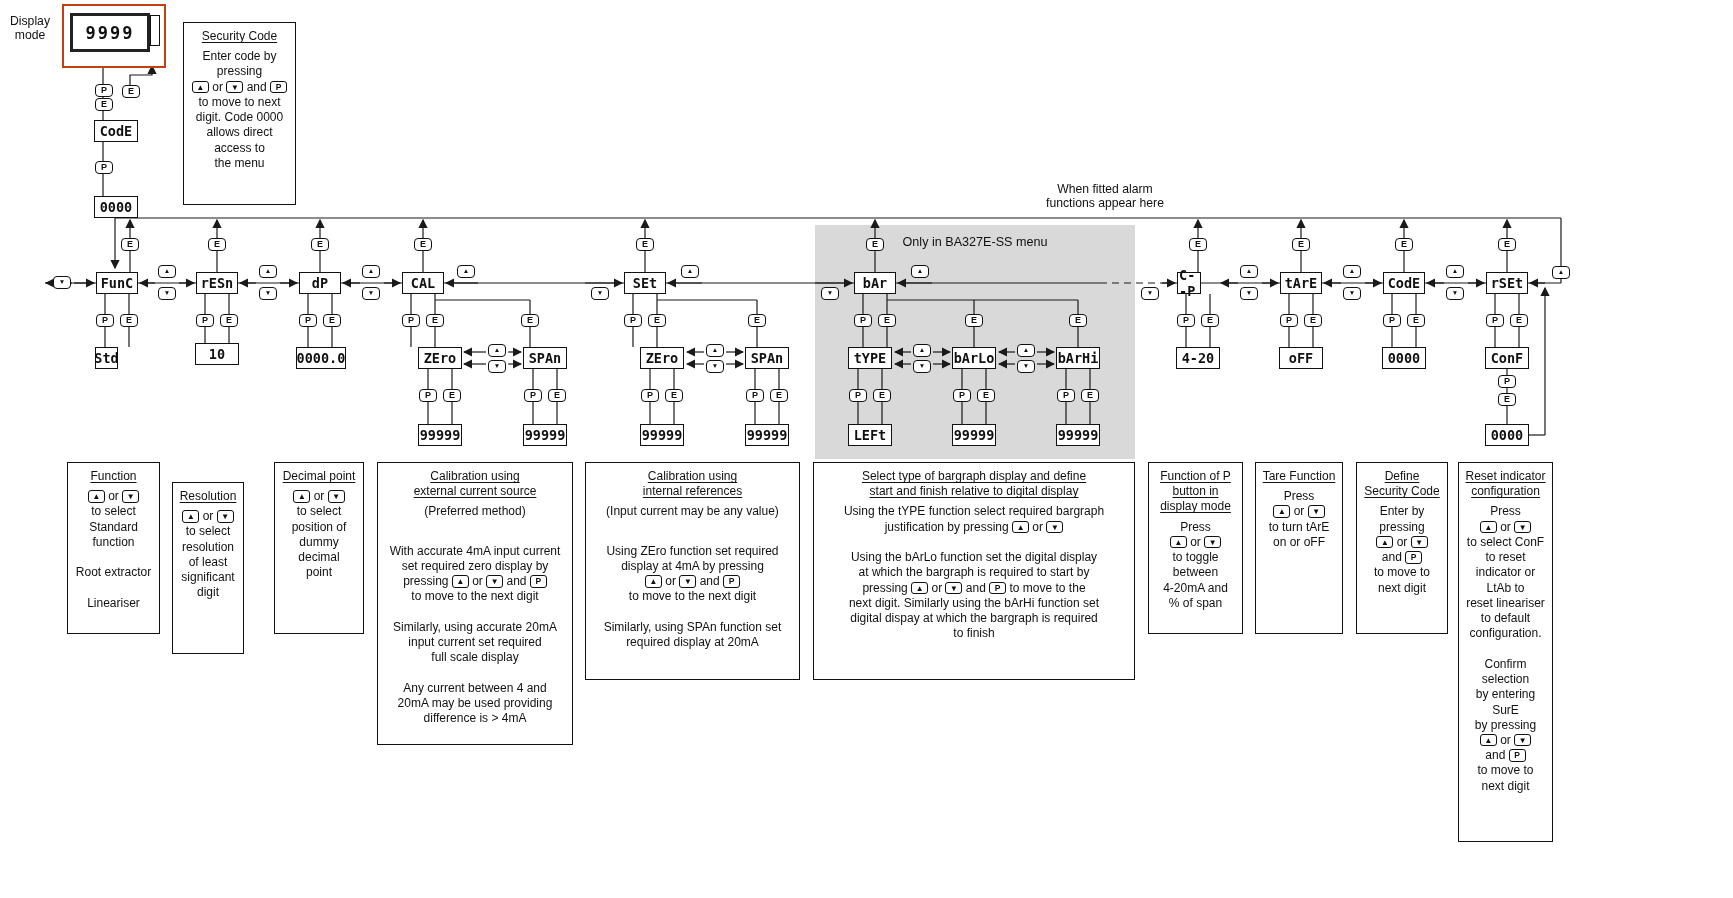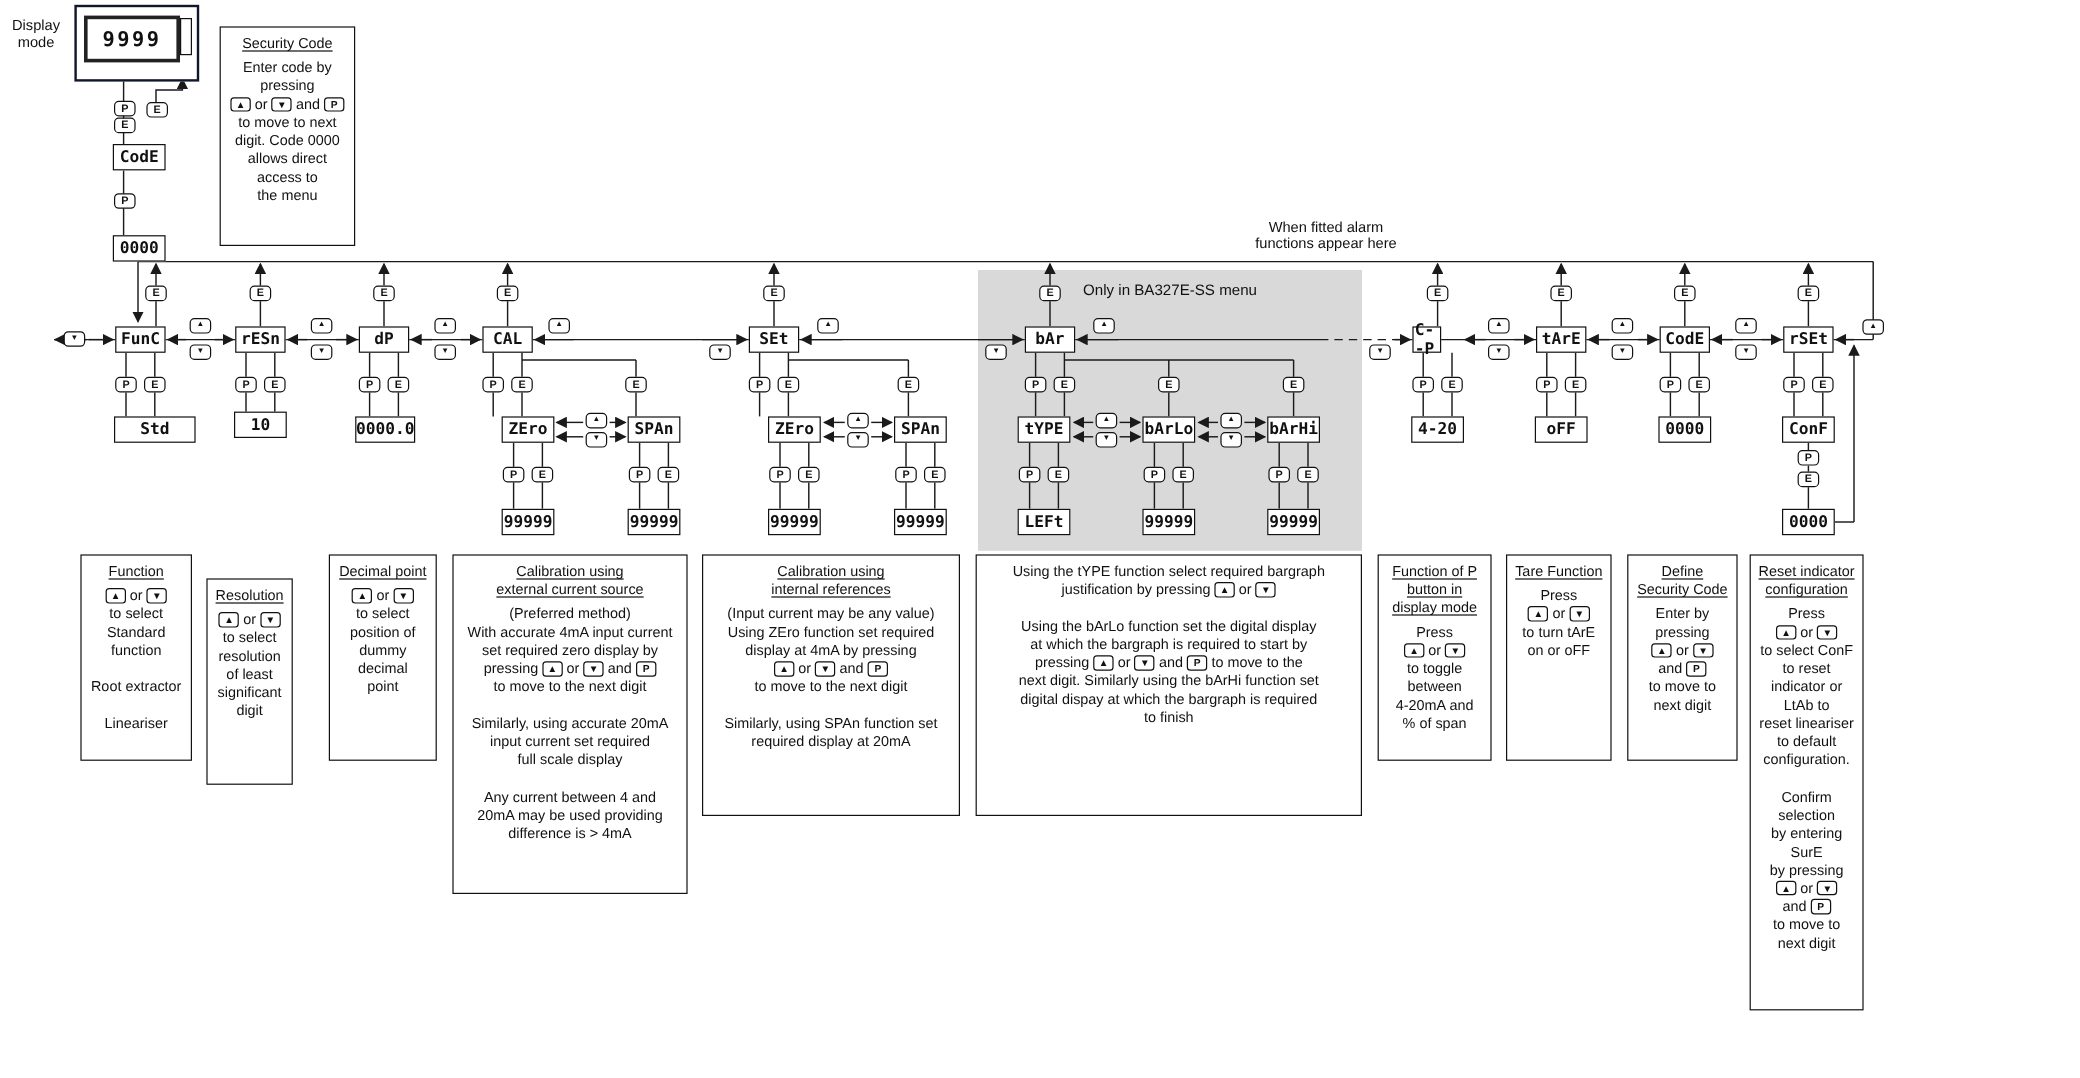--- a/index.html
+++ b/index.html
@@ -4,25 +4,25 @@
 <style>
   body{margin:0;background:#fff}
   #wrap{position:relative;width:1733px;height:898px;background:#fff;font-family:"Liberation Sans",sans-serif;color:#111;overflow:hidden}
   #gray{position:absolute;left:815px;top:225px;width:320px;height:234px;background:#d9d9d9;z-index:0}
   #wires{position:absolute;left:0;top:0;z-index:1}
   .d{position:absolute;z-index:2;box-sizing:border-box;height:22px;border:1.6px solid #111;background:#fff;display:flex;align-items:center;justify-content:center;font-family:"DejaVu Sans Mono",monospace;font-weight:700;font-size:13.5px;padding:0 1px}
   .b{position:absolute;z-index:2;box-sizing:border-box;width:18px;height:13px;border:1.3px solid #111;border-radius:4px;background:#fff;display:flex;align-items:center;justify-content:center;font-weight:700;font-size:9px;line-height:1}
   .b.tri{font-size:6.5px}
   .box{position:absolute;z-index:2;box-sizing:border-box;border:1.5px solid #111;background:#fff;padding:6px 3px;text-align:center;font-size:12px;line-height:1.27}
   .box .ti{text-decoration:underline;text-underline-offset:2px;margin-bottom:5px;white-space:pre-line}
-  .box .su{margin-bottom:0}
+  .box .su{margin-bottom:24px}
   .box .bo{white-space:pre-line}
   .t{position:absolute;z-index:2;font-size:12.2px;text-align:center;white-space:pre-line}
   .kb{display:inline-block;border:1px solid #111;border-radius:3px;min-width:13px;padding:0 1px;font-size:8.5px;line-height:10.5px;text-align:center;background:#fff;vertical-align:1px;font-weight:700}
-  #device{position:absolute;left:62px;top:4px;width:100px;height:60px;border:2px solid #0f172a;background:#fff;z-index:2}
+  #device{position:absolute;left:62px;top:4px;width:100px;height:60px;border:2px solid #c2410c;background:#fff;z-index:2}
   #lcd{position:absolute;left:6px;top:7px;width:74px;height:33px;border:3px solid #222;display:flex;align-items:center;justify-content:center;font-family:"DejaVu Sans Mono",monospace;font-weight:700;font-size:17px;letter-spacing:2px;background:#fff}
   #slot{position:absolute;left:86px;top:9px;width:8px;height:29px;border:1.5px solid #111}
 </style>
 </head>
 <body>
 
 <div id="wrap">
 
   <div id="gray"></div>
 
@@ -278,21 +278,21 @@
   <div class="b" style="left:1069px;top:314px">E</div>
   <div class="b" style="left:1177px;top:314px">P</div>
   <div class="b" style="left:1201px;top:314px">E</div>
   <div class="b" style="left:1280px;top:314px">P</div>
   <div class="b" style="left:1304px;top:314px">E</div>
   <div class="b" style="left:1383px;top:314px">P</div>
   <div class="b" style="left:1407px;top:314px">E</div>
   <div class="b" style="left:1486px;top:314px">P</div>
   <div class="b" style="left:1510px;top:314px">E</div>
 
-  <div class="d" style="left:95px;top:347px;width:68px">Std</div>
+  <div class="d" style="left:95px;top:347px;width:23px">Std</div>
   <div class="d" style="left:195px;top:343px;width:44px">10</div>
   <div class="d" style="left:296px;top:347px;width:50px">0000.0</div>
   <div class="d" style="left:418px;top:347px;width:44px">ZEro</div>
   <div class="d" style="left:523px;top:347px;width:44px">SPAn</div>
   <div class="d" style="left:640px;top:347px;width:44px">ZEro</div>
   <div class="d" style="left:745px;top:347px;width:44px">SPAn</div>
   <div class="d" style="left:848px;top:347px;width:44px">tYPE</div>
   <div class="d" style="left:952px;top:347px;width:44px">bArLo</div>
   <div class="d" style="left:1056px;top:347px;width:44px">bArHi</div>
   <div class="d" style="left:1176px;top:347px;width:44px">4-20</div>
@@ -387,20 +387,22 @@
     <div class="su">(Input current may be any value)</div>
     <div class="bo">Using ZEro function set required
 display at 4mA by pressing
 <span class="kb">▴</span> or <span class="kb">▾</span> and <span class="kb">P</span>
 to move to the next digit
 
 Similarly, using SPAn function set
 required display at 20mA</div>
   </div>
   <div class="box" style="left:813px;top:462px;width:322px;height:218px">
+    <div class="ti">Select type of bargraph display and define
+start and finish relative to digital display</div>
     <div class="bo">Using the tYPE function select required bargraph
 justification by pressing <span class="kb">▴</span> or <span class="kb">▾</span>
 
 Using the bArLo function set the digital display
 at which the bargraph is required to start by
 pressing <span class="kb">▴</span> or <span class="kb">▾</span> and <span class="kb">P</span> to move to the
 next digit. Similarly using the bArHi function set
 digital dispay at which the bargraph is required
 to finish</div>
   </div>

